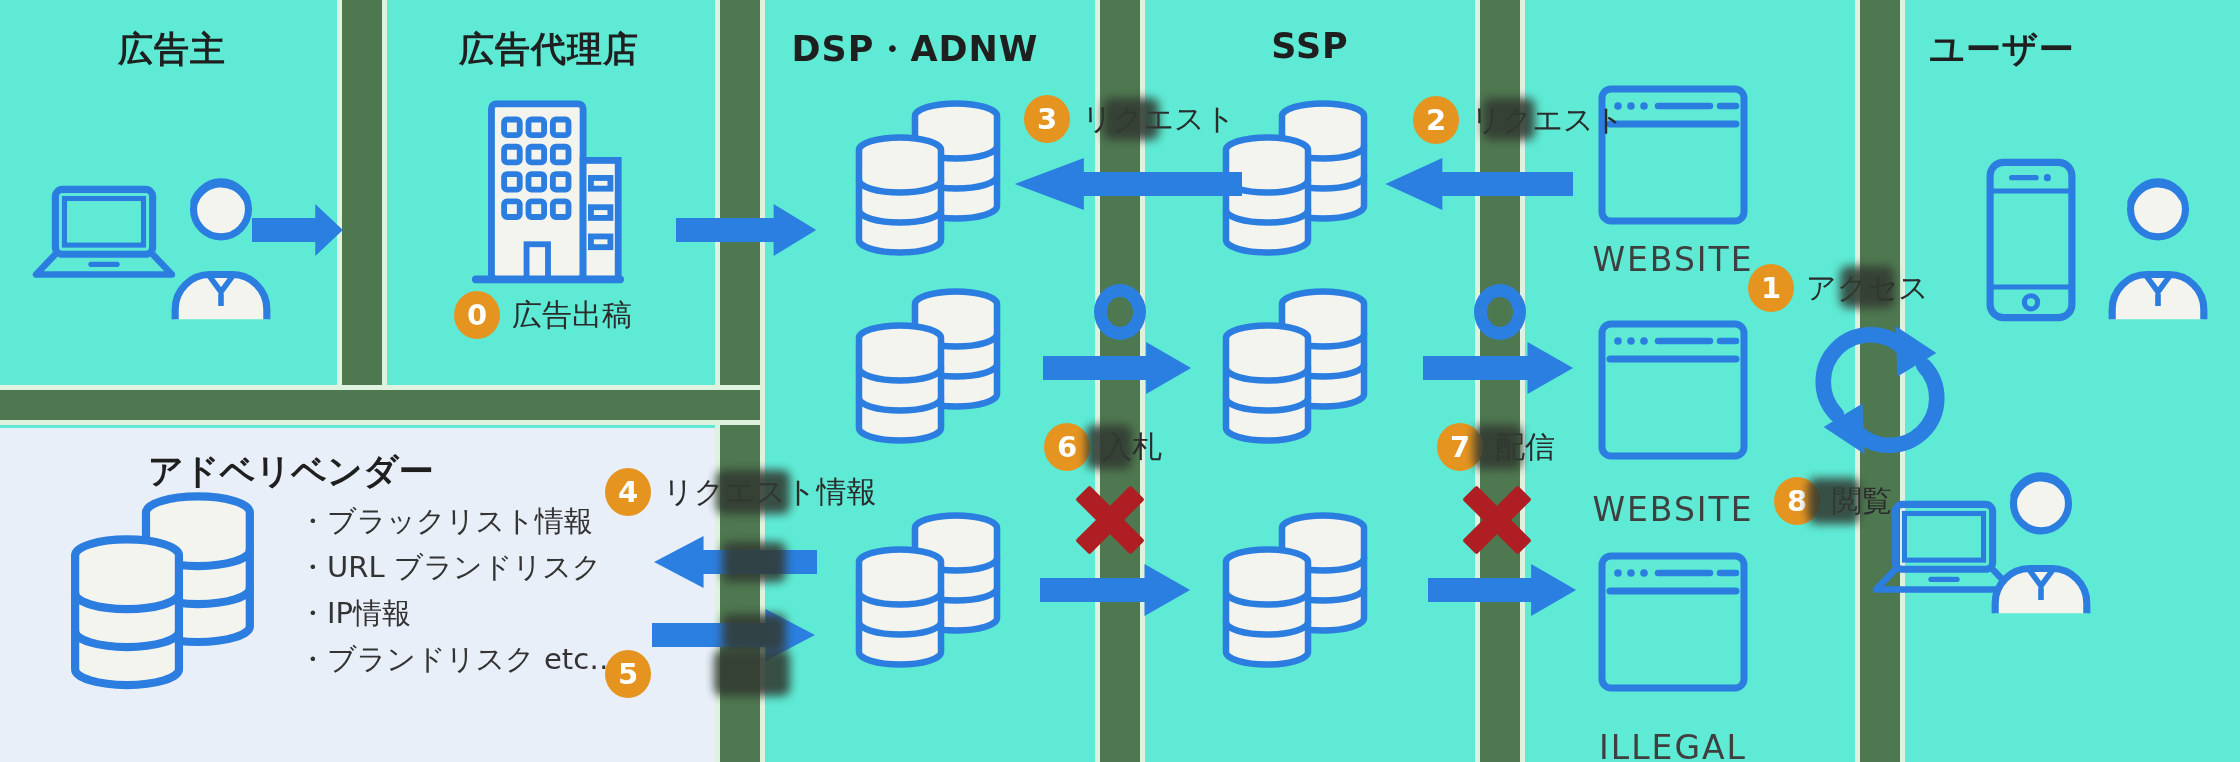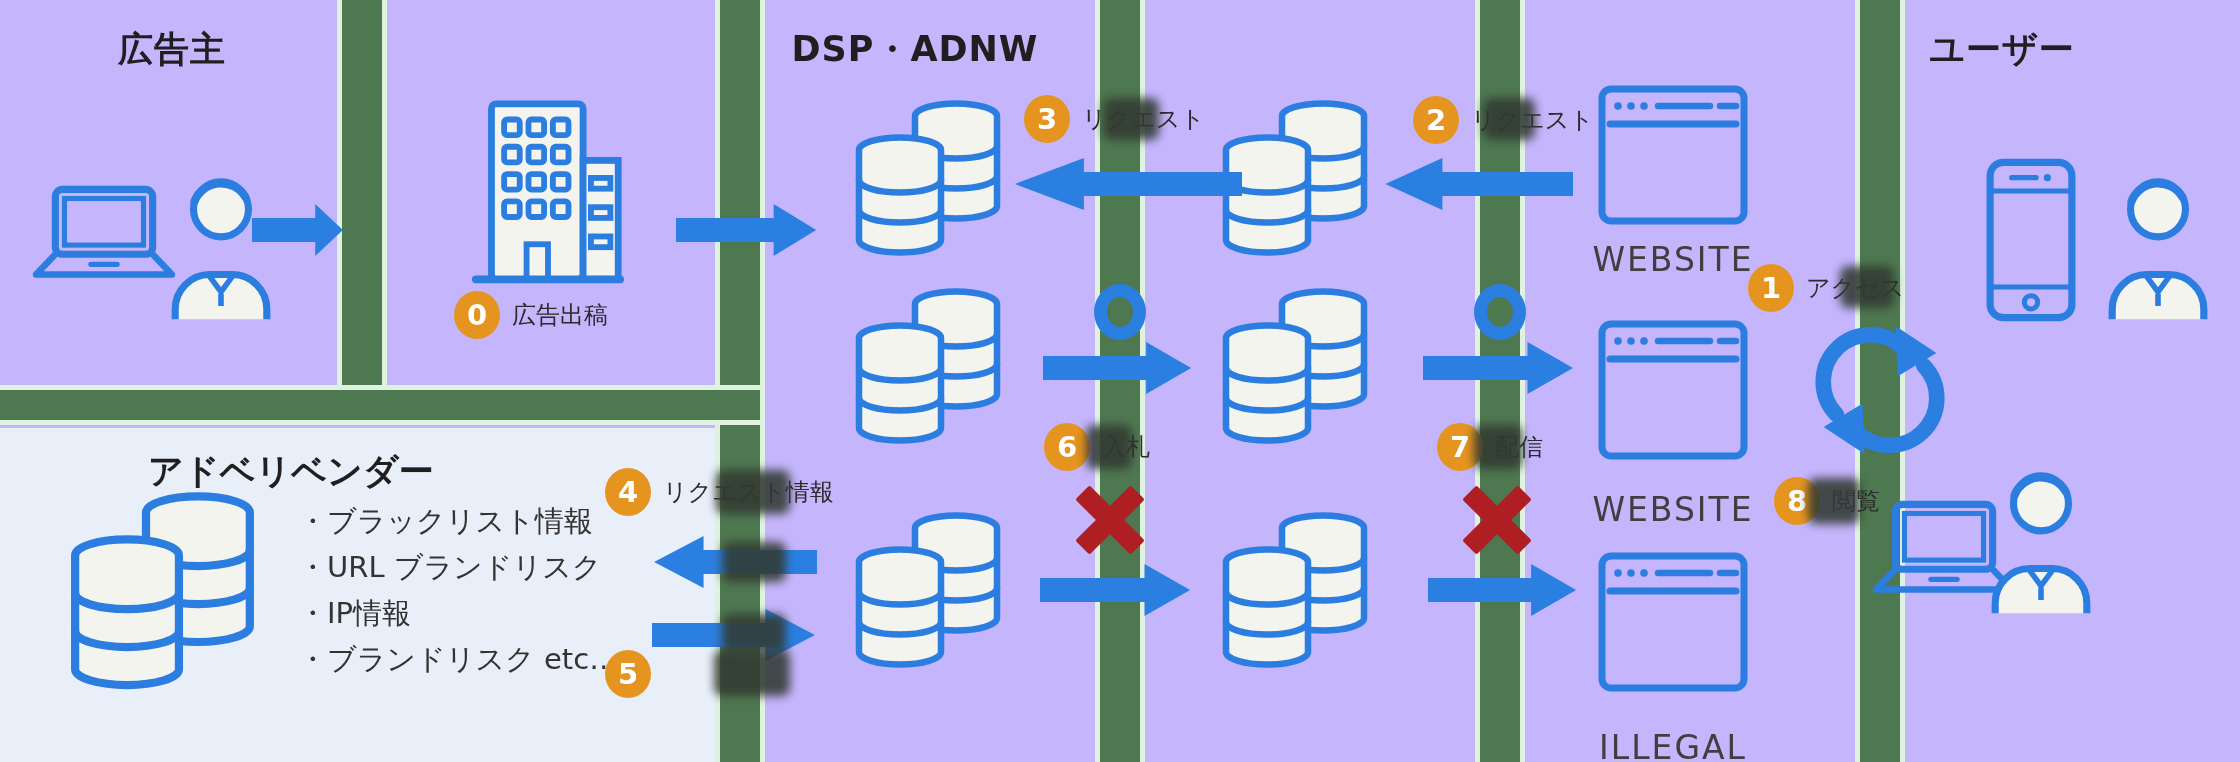--- a/index.html
+++ b/index.html
@@ -1,34 +1,34 @@
 <!DOCTYPE html>
 <html><head>
 <meta charset="utf-8">
 <style>
   html,body{margin:0;padding:0;background:#f4f4ef;}
   #canvas{
     position:relative;width:2240px;height:762px;overflow:hidden;
-    background:#c4b5fd;
+    background:#5eead4;
     font-family:"DejaVu Sans","Liberation Sans",sans-serif;
   }
   
   .vbar{position:absolute;top:0;width:40px;height:762px;background:#4e7850;
         box-shadow:-5px 0 0 #def2df,5px 0 0 #def2df;z-index:1;}
   .hband{position:absolute;left:0;top:390px;width:760px;height:30px;background:#4e7850;
         box-shadow:0 -5px 0 #def2df,0 5px 0 #def2df;z-index:1;}
   .vendor-box{position:absolute;left:0;top:428px;width:718px;height:334px;background:#e9eff8;z-index:0;}
   
   .col-heading{position:absolute;top:26px;width:340px;text-align:center;
         font-size:35px;font-weight:700;color:#1f1f1f;z-index:4;letter-spacing:1px;}
   
   .step{position:absolute;display:flex;align-items:center;gap:12px;height:48px;z-index:5;}
   .badge{width:46px;height:48px;border-radius:50%;background:#e59420;color:#ffffff;
         font-size:29px;font-weight:700;display:flex;align-items:center;justify-content:center;flex:0 0 auto;}
-  .step-label{font-size:24px;color:#2b2b2b;white-space:nowrap;}
+  .step-label{font-size:30px;color:#2b2b2b;white-space:nowrap;}
   
   .site-label{position:absolute;width:300px;text-align:center;font-size:33px;color:#3f3f3f;
         letter-spacing:2px;z-index:4;}
   
   .vendor-title{position:absolute;left:148px;top:448px;font-size:35px;font-weight:700;color:#1f1f1f;z-index:4;}
   .vendor-items{position:absolute;left:298px;top:498px;z-index:4;}
   .vendor-item{font-size:29px;color:#333333;line-height:46px;white-space:nowrap;}
   
   .oring{position:absolute;width:52px;height:56px;border:13px solid #2b7fe1;border-radius:50%;
         box-sizing:border-box;z-index:3;}
@@ -127,21 +127,23 @@
   <div class="vbar" style="left:342px;height:390px;"></div>
   <div class="vbar" style="left:720px;"></div>
   <div class="vbar" style="left:1100px;"></div>
   <div class="vbar" style="left:1480px;"></div>
   <div class="vbar" style="left:1860px;"></div>
   <div class="hband"></div>
 
   <div class="vendor-box"></div>
 
   <div class="col-heading" style="left:2px;">広告主</div>
+  <div class="col-heading" style="left:379px;">広告代理店</div>
   <div class="col-heading" style="left:745px;">DSP・ADNW</div>
+  <div class="col-heading" style="left:1140px;">SSP</div>
   <div class="col-heading" style="left:1832px;">ユーザー</div>
 
   <svg class="icon" style="left:28px;top:185px;" width="152" height="102">
       <use href="#sym-laptop"></use>
     </svg>
   <svg class="icon" style="left:165px;top:168px;" width="112" height="154">
       <use href="#sym-person"></use>
     </svg>
 
   <svg class="icon" style="left:470px;top:98px;" width="156" height="195">

